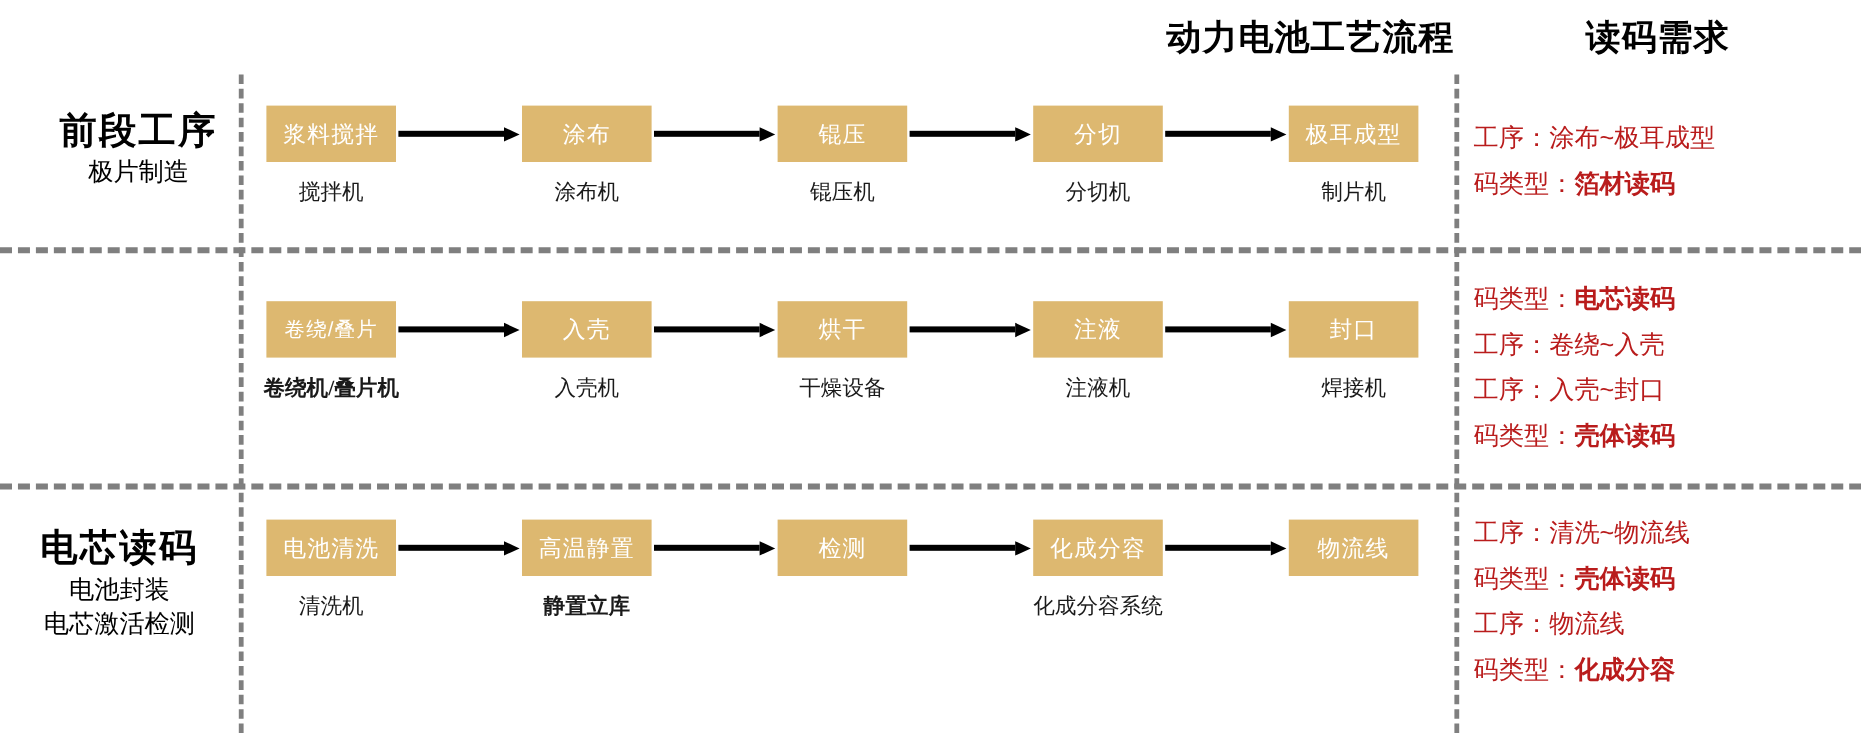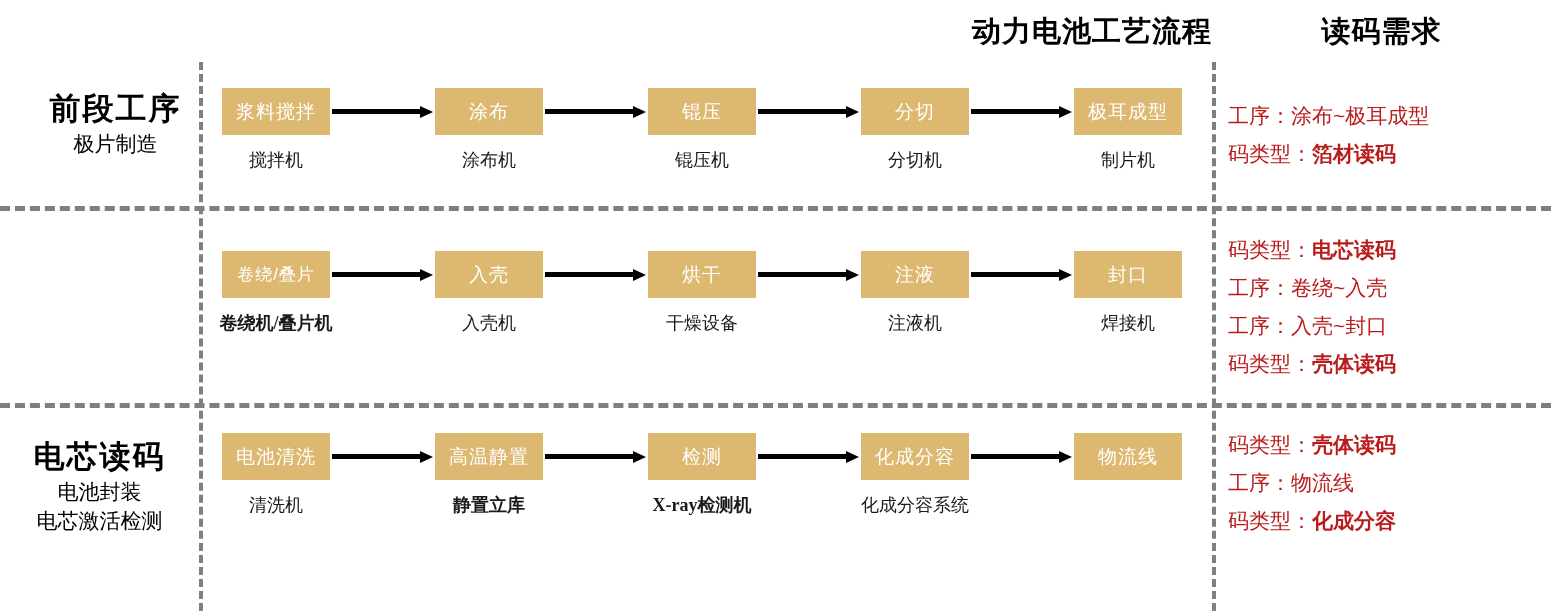--- a/index.html
+++ b/index.html
@@ -249,37 +249,37 @@
         <div class="step" style="left: 236px;">
           <div class="step-box">高温静置</div>
           <div class="step-cap bold">静置立库</div>
         </div>
         <div class="arrow" style="left: 346px; width: 101px;">
           <div class="shaft" style="width: 88px;"></div>
           <div class="head" style="left: 88px;"></div>
         </div>
         <div class="step" style="left: 449px;">
           <div class="step-box">检测</div>
-          <div class="step-cap bold wide">X-ray检测机</div>
         </div>
         <div class="arrow" style="left: 559px; width: 101px;">
           <div class="shaft" style="width: 88px;"></div>
           <div class="head" style="left: 88px;"></div>
         </div>
         <div class="step" style="left: 662px;">
           <div class="step-box">化成分容</div>
           <div class="step-cap wide">化成分容系统</div>
         </div>
         <div class="arrow" style="left: 772px; width: 101px;">
           <div class="shaft" style="width: 88px;"></div>
           <div class="head" style="left: 88px;"></div>
         </div>
         <div class="step" style="left: 875px;">
           <div class="step-box">物流线</div>
         </div>
       </div>
   </div>
   <div class="reqs" id="reqs-back">
+      <div class="req-line"><span>工序：</span><span class="">清洗~物流线</span></div>
       <div class="req-line"><span>码类型：</span><span class="strong">壳体读码</span></div>
       <div class="req-line"><span>工序：</span><span class="">物流线</span></div>
       <div class="req-line"><span>码类型：</span><span class="strong">化成分容</span></div>
     </div>
 </div>
 
 </body></html>

